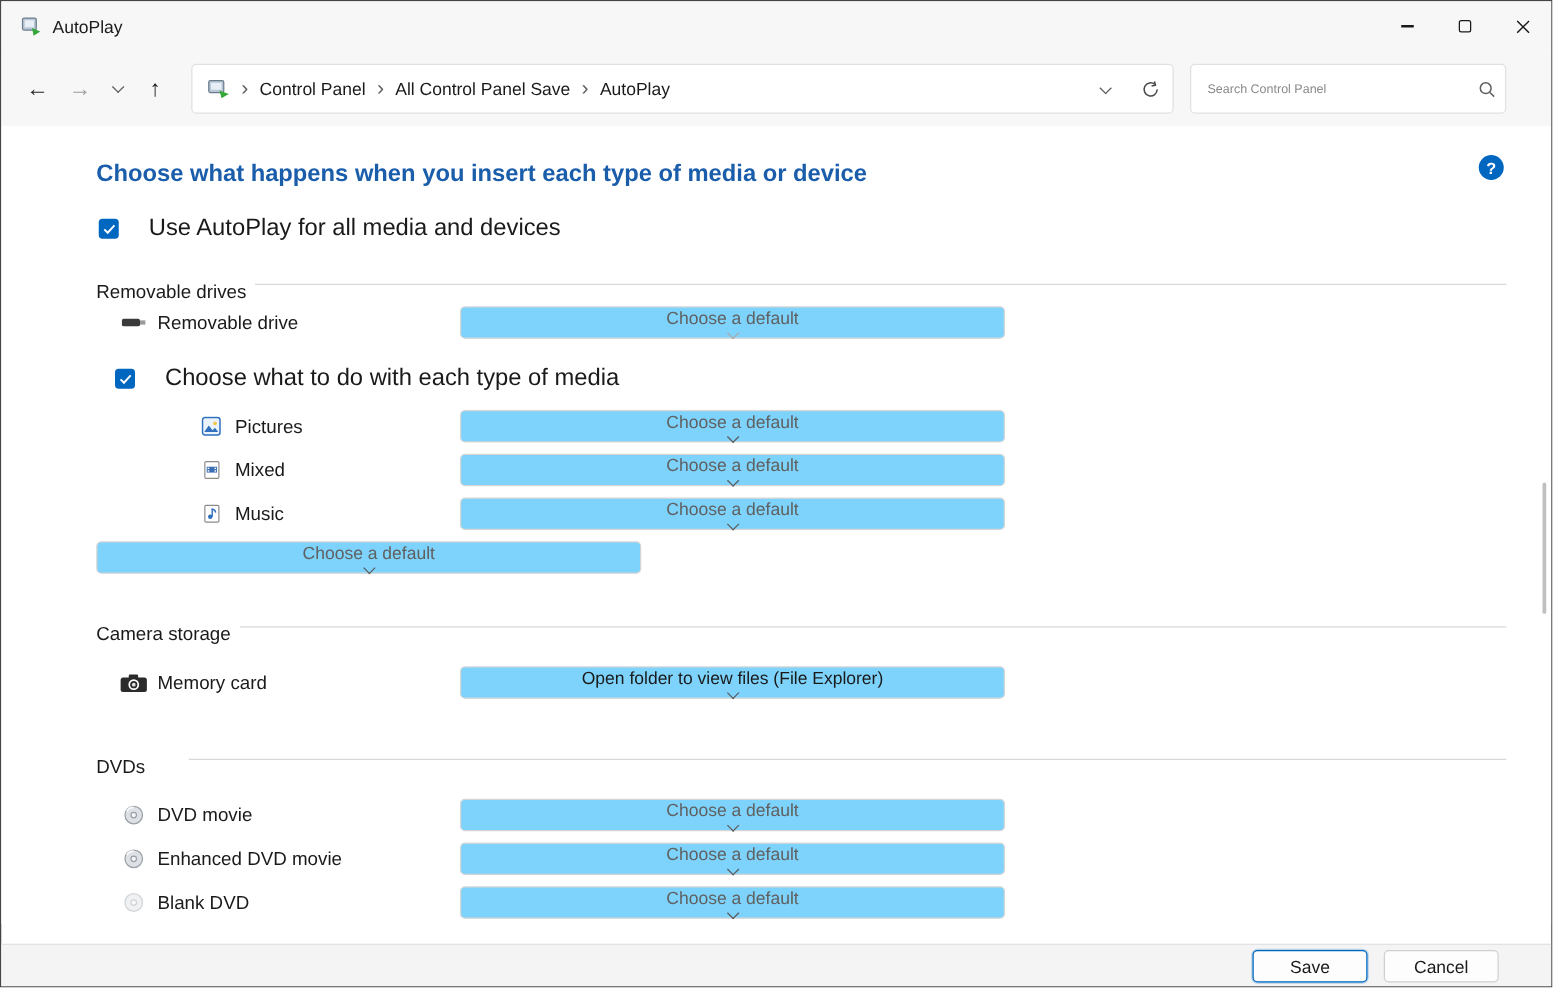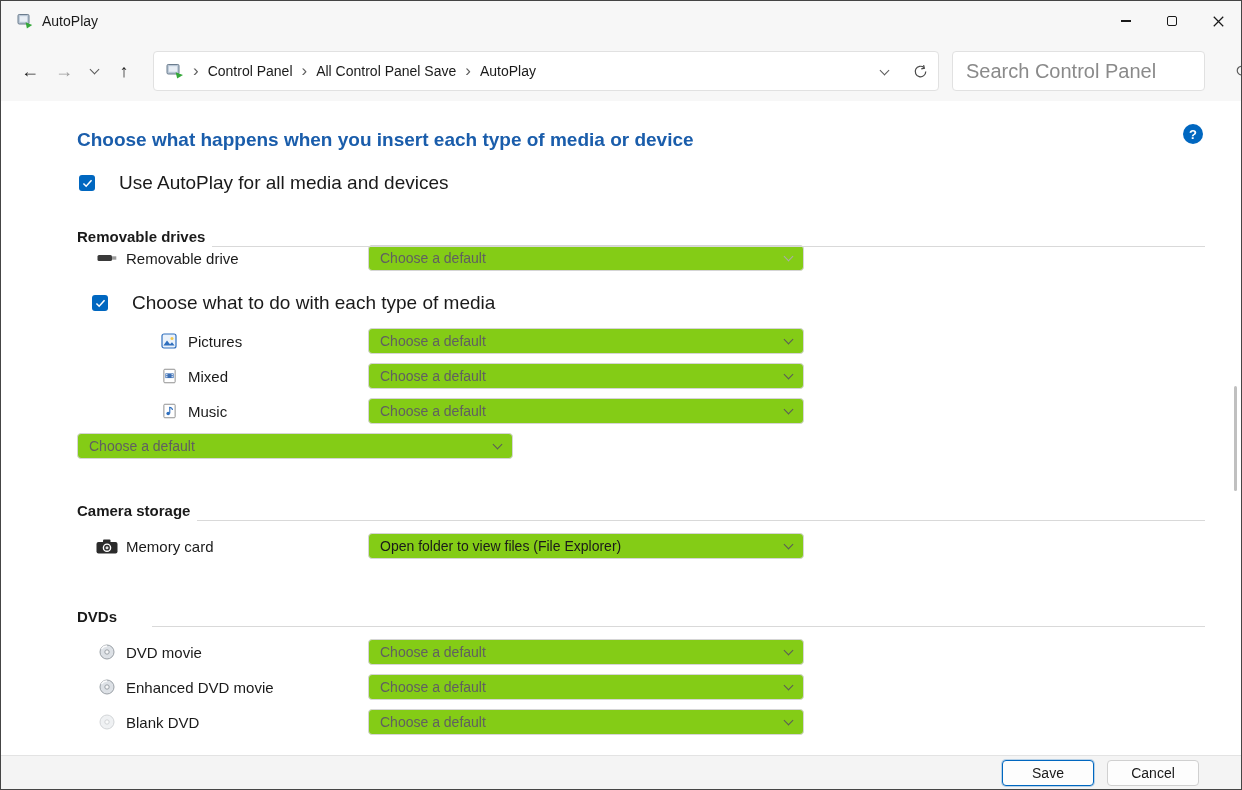--- a/index.html
+++ b/index.html
@@ -49,21 +49,21 @@
   .flex-spacer { flex:1; }
   .addr-btn { background:none; border:none; width:36px; height:100%; display:flex; align-items:center; justify-content:center; }
   .addr-btn .chev { margin-top:-2px; }
   .searchbox {
     margin-left:13px; width:253px; height:40px; background:#ffffff;
     border:1px solid #e1e1e1; border-radius:4px;
     display:flex; align-items:center;
   }
   .searchbox input {
     flex:1; border:none; outline:none; background:transparent;
-    font-family:inherit; font-size:20px; color:#1a1a1a; padding:0 4px 0 13px;
+    font-family:inherit; font-size:10px; color:#1a1a1a; padding:0 4px 0 13px;
   }
   .searchbox input::placeholder { color:#8a8a8a; }
   .search-icon { width:30px; display:flex; justify-content:center; }
 
   
   .content {
     position:absolute; top:100px; left:0; right:0; bottom:50px;
     background:#ffffff; overflow:hidden;
     padding:0 36px 0 76px;
   }
@@ -77,21 +77,21 @@
 
   .check-row { display:flex; align-items:center; height:20px; }
   .check-row.first { margin-top:20px; margin-left:2px; }
   .check-row.second { margin-top:22px; margin-left:15px; }
   .checkbox {
     width:16px; height:16px; border-radius:3px; background:#0067c0;
     display:inline-flex; align-items:center; justify-content:center; flex:0 0 16px;
   }
   .check-row label { margin-left:24px; font-size:19px; }
 
-  .section-header { display:flex; align-items:flex-end; height:20px;font-weight:bold; }
+  .section-header { display:flex; align-items:flex-start; height:20px; }
   .section-header.s1 { margin-top:32px; }
   .section-header.s2 { margin-top:40px; }
   .section-header.s3 { margin-top:46px;gap:28px; }
   .section-title { font-size:15px; color:#1a1a1a; white-space:nowrap; }
   .section-rule { flex:1; height:1px; background:#d9d9d9; margin-left:7px; position:relative; top:2px; }
 
   .media-row { display:flex; align-items:center; height:26px; }
   .media-row.m-removable { }
   .media-row.m-pictures { margin-top:15px; }
   .media-row.m-videos, .media-row.m-music, .media-row.m-mixed { margin-top:9px; }
@@ -99,23 +99,23 @@
   .media-row.m-dvd { margin-top:14px; }
   .media-row.m-enhanced, .media-row.m-blank { margin-top:9px; }
 
   .row-lead { width:291px; display:flex; align-items:center; padding-left:19px; flex:0 0 291px; }
   .row-lead.indent { padding-left:81px; }
   .row-icon { display:inline-flex; align-items:center; justify-content:center; width:22px; }
   .row-label { margin-left:8px; font-size:15px; white-space:nowrap; }
   .icon-faded { opacity:0.45; }
 
   .dropdown {
-    width:436px; height:26px; background:#84cc16;
+    width:436px; height:26px; background:#7dd3fc;
     border:1px solid #d5d5d5; border-radius:4px;
-    display:flex; align-items:center; padding:0 11px;
+    display:flex; align-items:center; padding:0 11px;flex-direction:column;
   }
   .dd-text { flex:1; font-size:14px; color:#1a1a1a; white-space:nowrap; overflow:hidden; }
   .dd-text.muted { color:#606060; }
   .dd-chev { margin-top:-3px; }
   .dd-chev.chev-muted { border-color:#ababab; }
 
   .scroll-thumb {
     position:absolute; right:4px; top:285px; width:3px; height:105px;
     background:#c0c0c0; border-radius:2px;
   }

